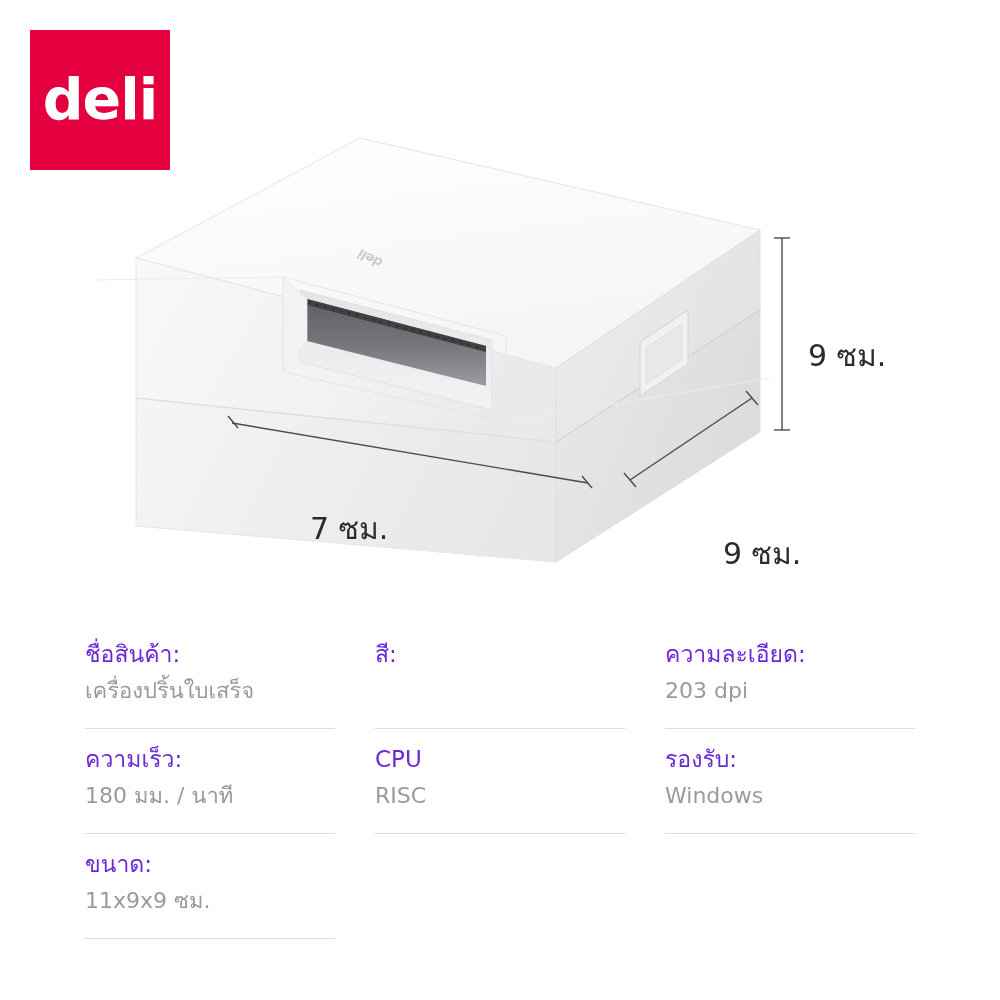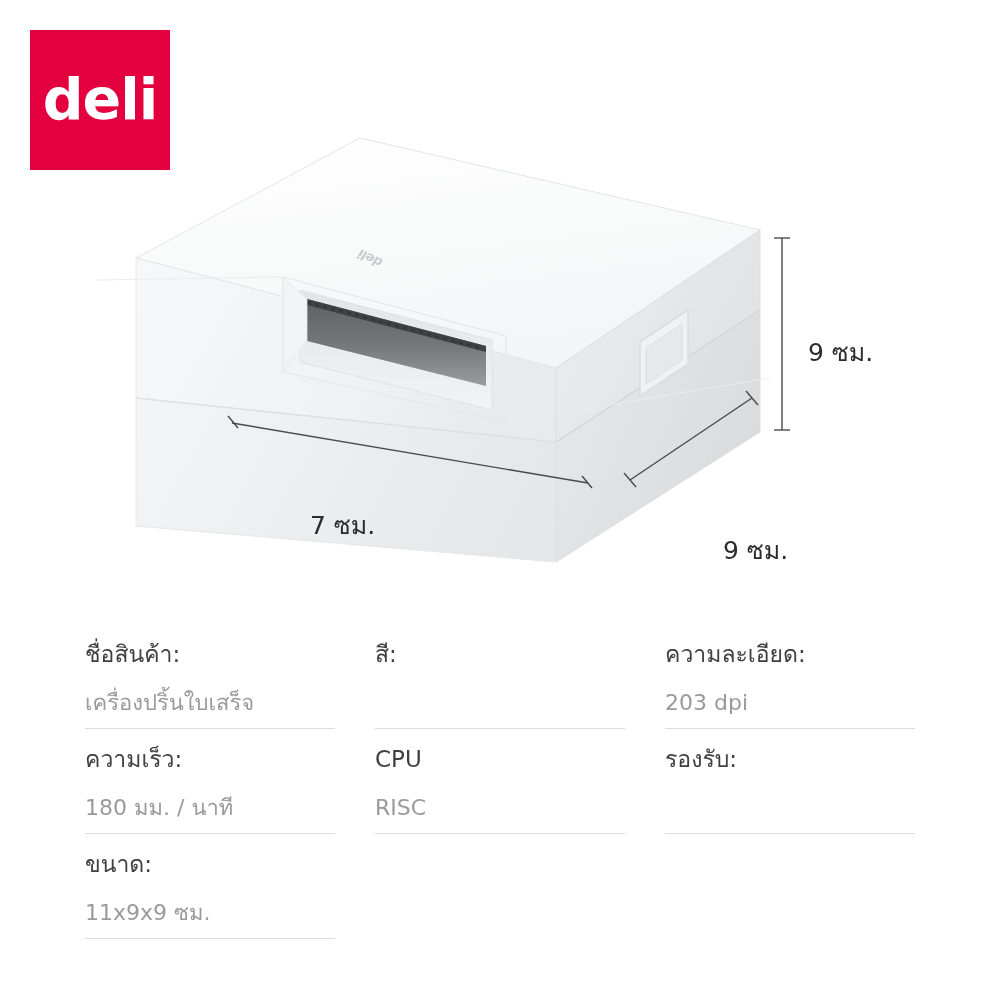--- a/index.html
+++ b/index.html
@@ -45,51 +45,51 @@
     top: 110px;
     width: 1000px;
     height: 500px;
   }
   #product-svg { display: block; }
 
   
   .dim-label {
     position: absolute;
     color: #2b2b2b;
-    font-size: 25px;
+    font-size: 30px;
     font-family: "DejaVu Sans", sans-serif;
     white-space: nowrap;
   }
   #dim-height-label { left: 808px; top: 332px; }
   #dim-width-label  { left: 310px; top: 505px; }
   #dim-depth-label  { left: 723px; top: 530px; }
 
   
   #spec-grid {
     position: absolute;
     left: 85px;
     top: 640px;
     width: 830px;
     display: grid;
     grid-template-columns: 290px 290px 250px;
     grid-auto-rows: 105px;
   }
   .spec-cell { position: relative; }
   .spec-label {
-    color: #404040;
+    color: #6d28d9;
     font-size: 23px;
     line-height: 1.25;
     font-family: "DejaVu Sans", sans-serif;
     white-space: nowrap;
   }
   .spec-value {
     color: #9a9a9a;
     font-size: 22px;
     line-height: 1.3;
-    margin-top: 20px;
+    margin-top: 8px;
     font-family: "DejaVu Sans", sans-serif;
     white-space: nowrap;
   }
   .spec-rule {
     position: absolute;
     left: 0;
     top: 88px;
     width: 250px;
     height: 1px;
     background: #dcdcdc;
@@ -247,20 +247,21 @@
 
 
   <div class="spec-cell">
     <div class="spec-label">CPU</div>
     <div class="spec-value">RISC</div>
     <div class="spec-rule"></div>
   </div>
 
   <div class="spec-cell">
     <div class="spec-label">รองรับ:</div>
+    <div class="spec-value">Windows</div>
     <div class="spec-rule"></div>
   </div>
 
   <div class="spec-cell">
     <div class="spec-label">ขนาด:</div>
     <div class="spec-value">11x9x9 ซม.</div>
     <div class="spec-rule"></div>
   </div>
 
 </div>

